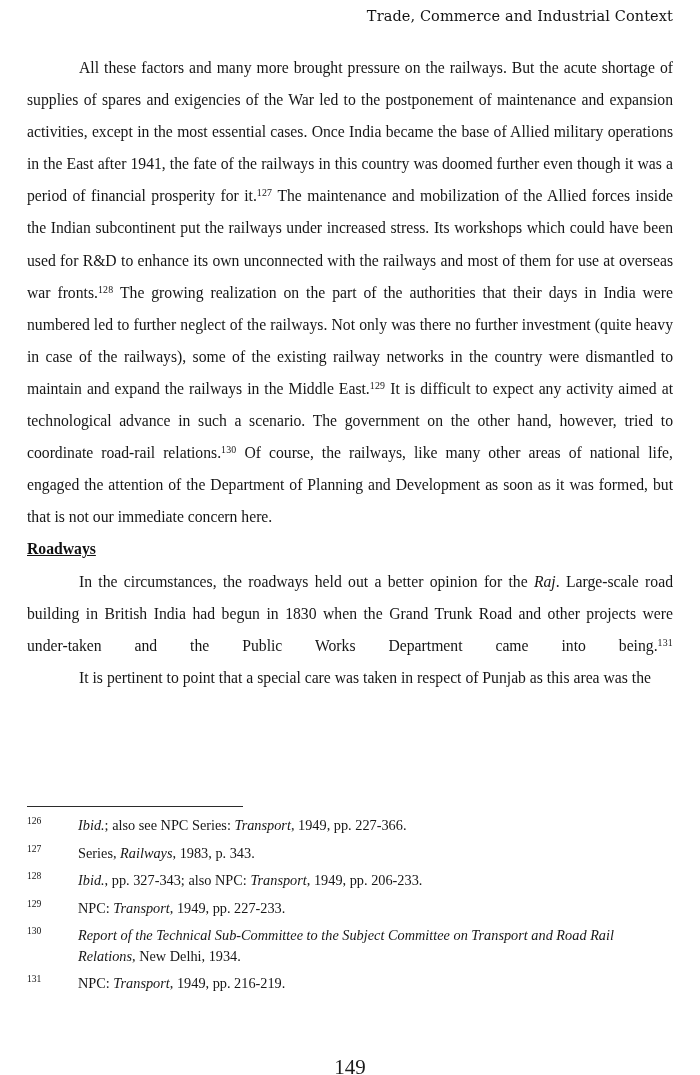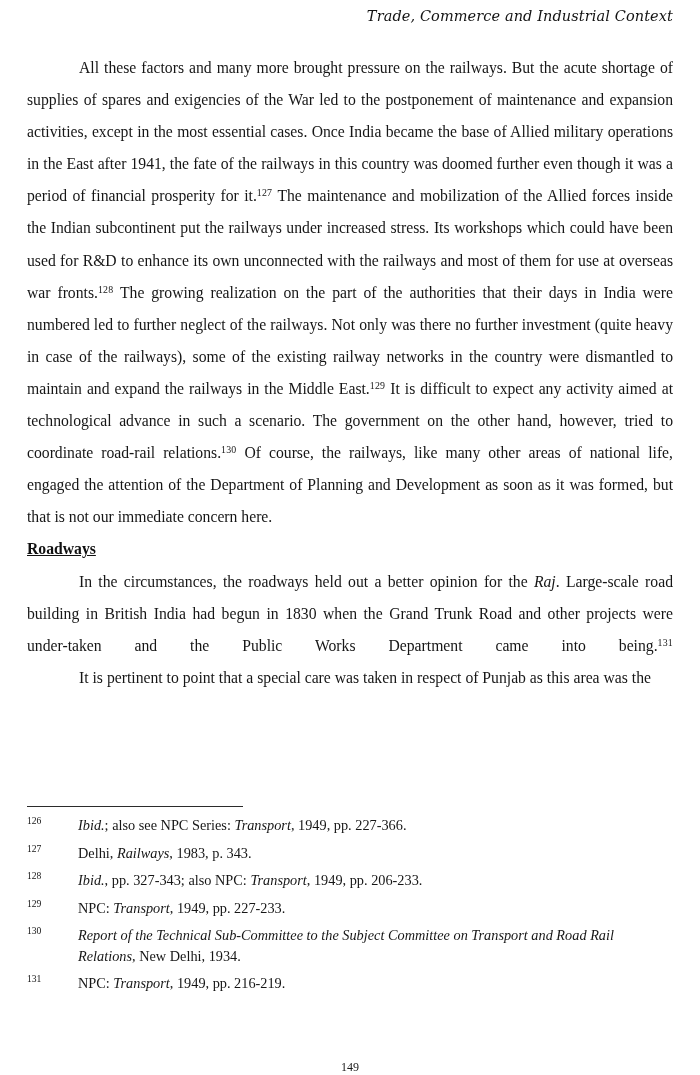--- a/index.html
+++ b/index.html
@@ -20,21 +20,20 @@
   }
 
   
   .running-header {
     position: absolute;
     top: 8px;
     left: 27px;
     right: 27px;
     text-align: right;
     font-family: "DejaVu Serif", "Liberation Serif", serif;
-    font-style: italic;
     font-size: 14.5px;
     letter-spacing: 0.1px;
     color: #131313;
     white-space: nowrap;
   }
 
   
   .body-block {
     position: absolute;
     top: 52px;
@@ -113,21 +112,21 @@
     display: block;
   }
 
   
   .page-number {
     position: absolute;
     left: 0;
     right: 0;
     top: 1058px;
     text-align: center;
-    font-size: 12px;
+    font-size: 21px;
     line-height: 18px;
     color: #1a1a1a;
   }
 </style>
 </head>
 <body>
 
 <div id="page">
 
   <div class="running-header">Trade, Commerce and Industrial Context</div>
@@ -147,21 +146,21 @@
 
     <div class="footnote-rule"></div>
 
     <div class="footnote">
       <span class="fn-num">126</span>
       <span class="fn-text"><i>Ibid.</i><span>; also see NPC Series: </span><i>Transport</i><span>, 1949, pp. 227-366.</span></span>
     </div>
 
     <div class="footnote">
       <span class="fn-num">127</span>
-      <span class="fn-text"><span>Delhi, </span><i>Railways</i><span>, 1983, p. 343.</span></span>
+      <span class="fn-text"><span>Series, </span><i>Railways</i><span>, 1983, p. 343.</span></span>
     </div>
 
     <div class="footnote">
       <span class="fn-num">128</span>
       <span class="fn-text"><i>Ibid.</i><span>, pp. 327-343; also NPC: </span><i>Transport</i><span>, 1949, pp. 206-233.</span></span>
     </div>
 
     <div class="footnote">
       <span class="fn-num">129</span>
       <span class="fn-text"><span>NPC: </span><i>Transport</i><span>, 1949, pp. 227-233.</span></span>

